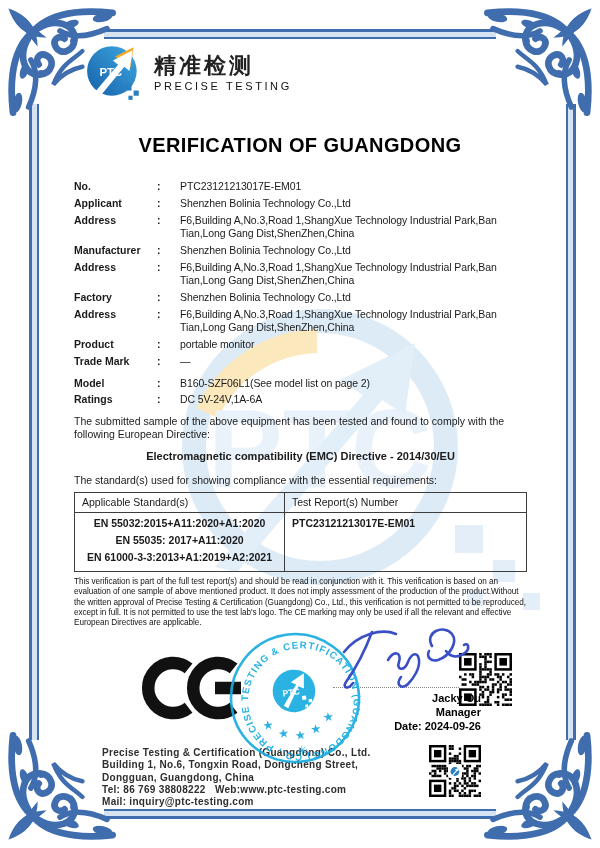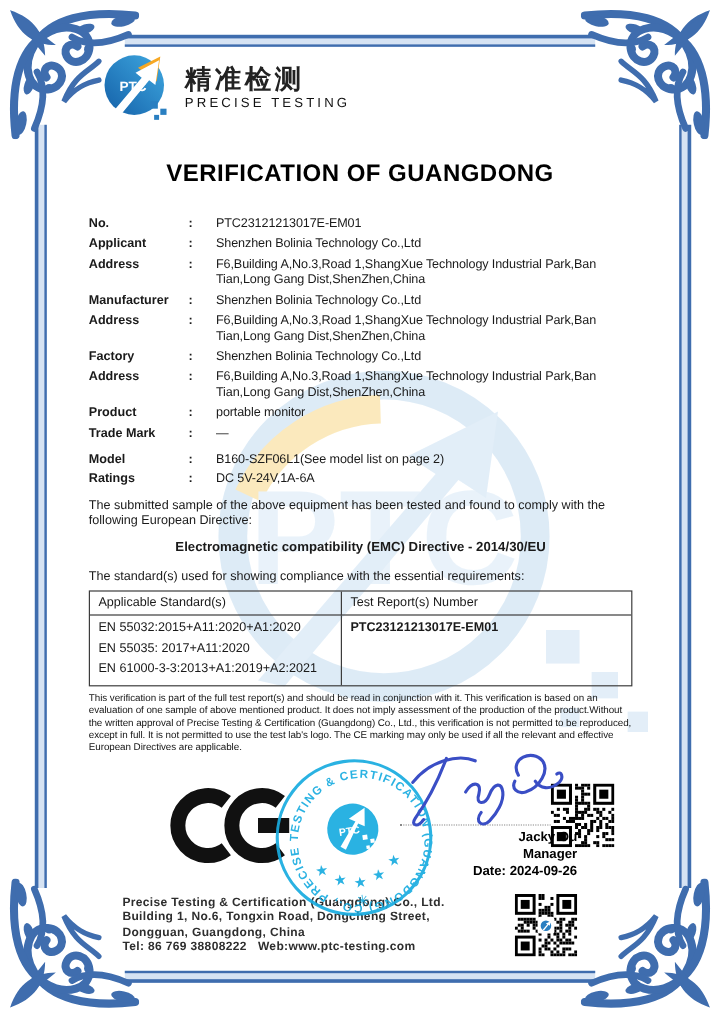--- a/index.html
+++ b/index.html
@@ -38,21 +38,21 @@
   .f-label{font-weight:bold;font-size:10.5px;line-height:13.6px;}
   .f-colon{font-weight:bold;font-size:10.5px;line-height:13.6px;}
   .f-value{font-size:10.5px;line-height:13.6px;letter-spacing:-.1px;}
   .stmt{font-size:10.5px;line-height:12.8px;margin-top:8px;}
   .directive{font-size:11px;font-weight:bold;text-align:center;margin-top:9px;}
   .intro{font-size:10.5px;margin-top:12px;}
   .std-table{margin-top:6px;border:1.3px solid #3c3c3c;display:grid;grid-template-columns:210px 1fr;}
   .std-th{font-size:10.5px;padding:3px 7px 4px;border-bottom:1.3px solid #3c3c3c;}
   .std-th.l{border-right:1.3px solid #3c3c3c;}
   .std-body-l{padding:2px 7px 4px;border-right:1.3px solid #3c3c3c;}
-  .std-line{font-size:10.5px;font-weight:normal;line-height:17.4px;}
+  .std-line{font-size:10.5px;font-weight:bold;line-height:17.4px;text-align:center;}
   .std-body-r{padding:4px 7px;font-size:10.5px;font-weight:bold;}
   .disclaimer{margin-top:5px;font-size:8.2px;line-height:10.4px;letter-spacing:-.05px;color:#141414;width:453px;}
   
   .ce-mark{position:absolute;left:136px;top:651px;z-index:4;}
   .stamp{position:absolute;left:227px;top:630px;width:136px;height:136px;transform:rotate(-8deg);z-index:5;opacity:.92;}
   .signature{position:absolute;left:338px;top:624px;z-index:6;}
   .sign-line{position:absolute;left:333px;top:687px;width:148px;border-top:1.6px dotted #888;z-index:4;}
   .sign-block{position:absolute;left:333px;top:691px;width:148px;text-align:right;z-index:5;}
   .sign-block div{font-size:11px;font-weight:bold;line-height:14.2px;color:#000;}
   .qr1{position:absolute;left:459px;top:653px;width:53px;height:53px;z-index:4;}
@@ -414,20 +414,21 @@
 <div class="footer">
 
     <div class="footer-line">Precise Testing &amp; Certification (Guangdong) Co., Ltd.</div>
 
     <div class="footer-line">Building 1, No.6, Tongxin Road, Dongcheng Street,</div>
 
     <div class="footer-line">Dongguan, Guangdong, China</div>
 
     <div class="footer-line">Tel: 86 769 38808222   Web:www.ptc-testing.com</div>
 
+    <div class="footer-line">Mail: inquiry@ptc-testing.com</div>
   </div>
 <div class="qr2"><svg width="52" height="52" xmlns="http://www.w3.org/2000/svg">
       <rect width="52" height="52" fill="#fff"></rect>
       <rect x="19.81" y="0.00" width="2.48" height="2.48" fill="#000"></rect>
       <rect x="22.29" y="0.00" width="2.48" height="2.48" fill="#000"></rect>
       <rect x="19.81" y="2.48" width="2.48" height="2.48" fill="#000"></rect>
       <rect x="22.29" y="2.48" width="2.48" height="2.48" fill="#000"></rect>
       <rect x="29.71" y="2.48" width="2.48" height="2.48" fill="#000"></rect>
       <rect x="19.81" y="7.43" width="2.48" height="2.48" fill="#000"></rect>
       <rect x="29.71" y="7.43" width="2.48" height="2.48" fill="#000"></rect>

